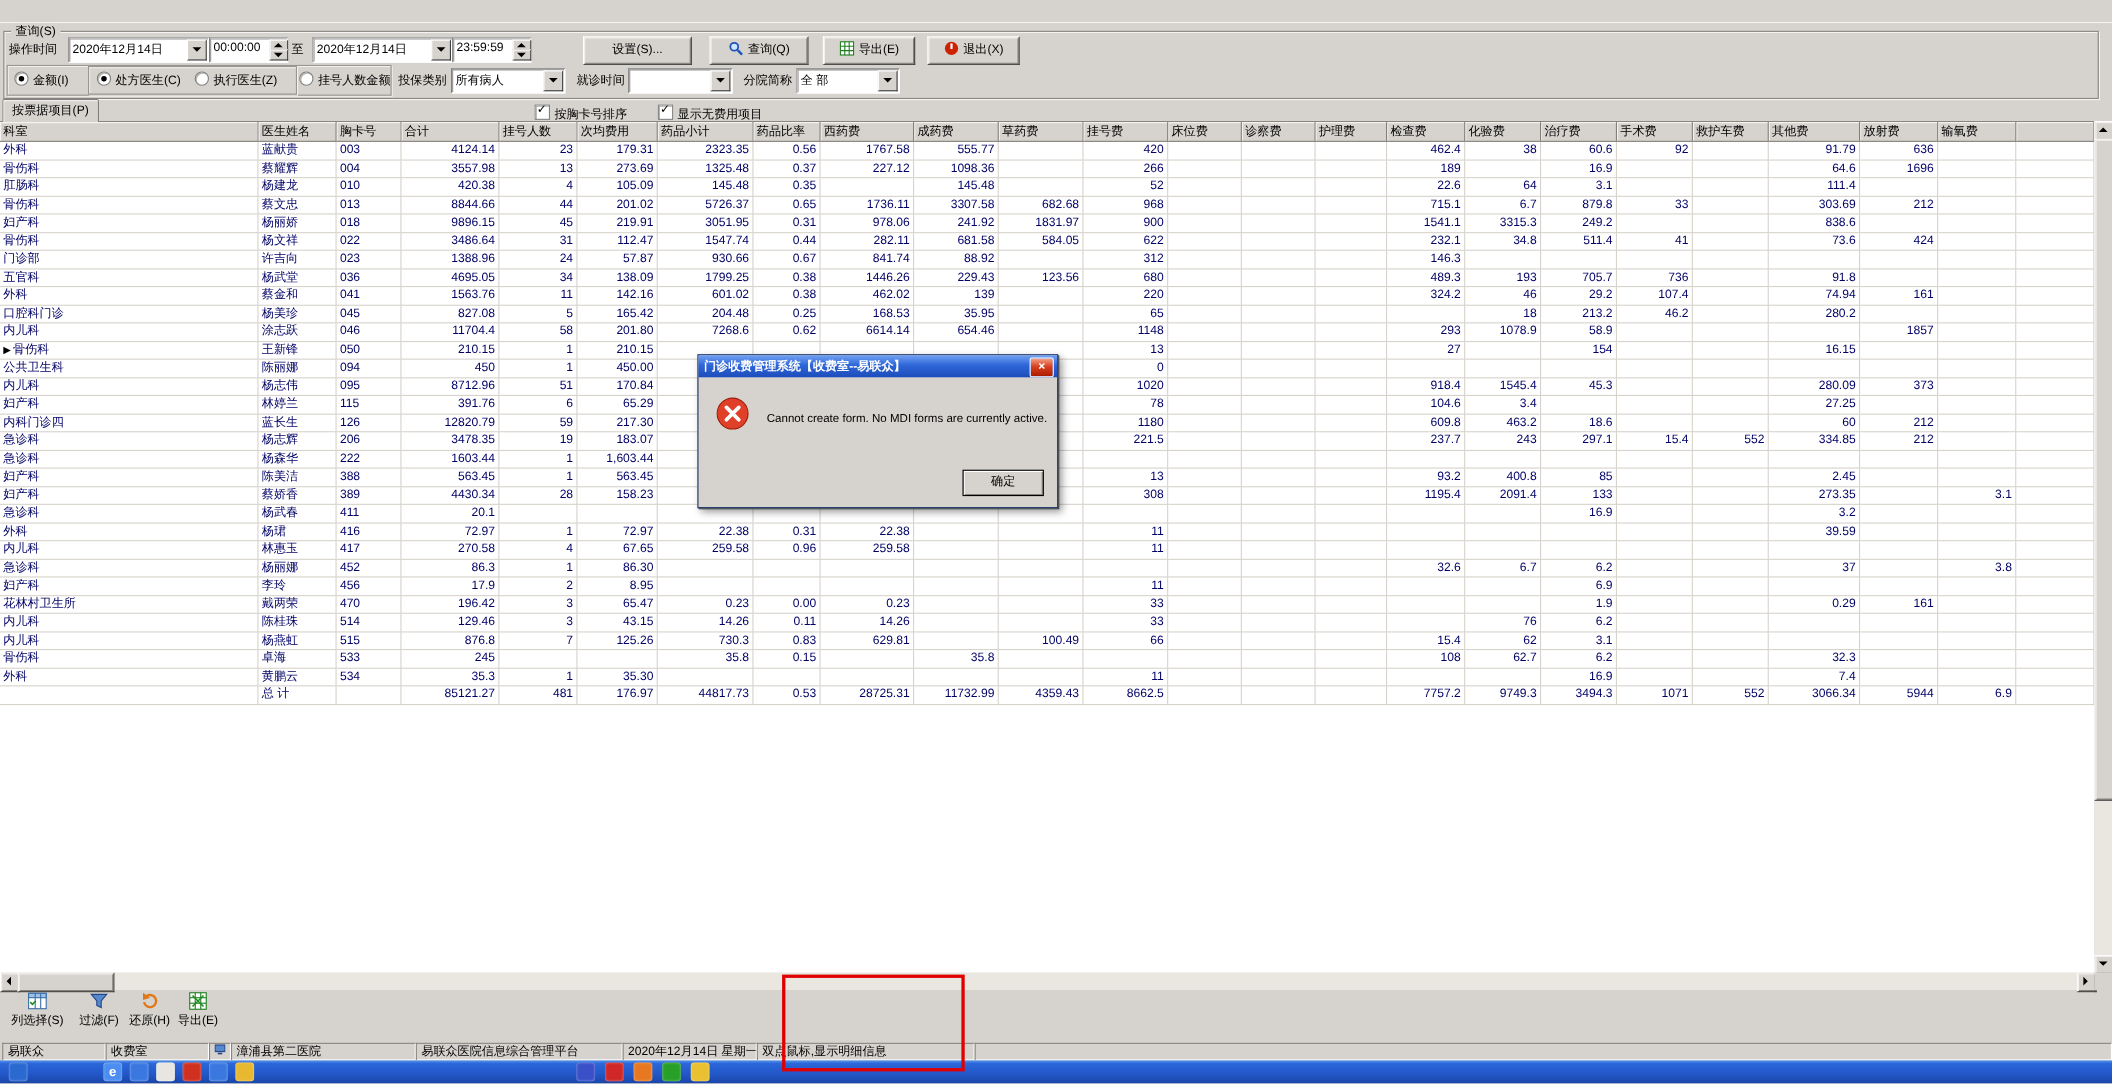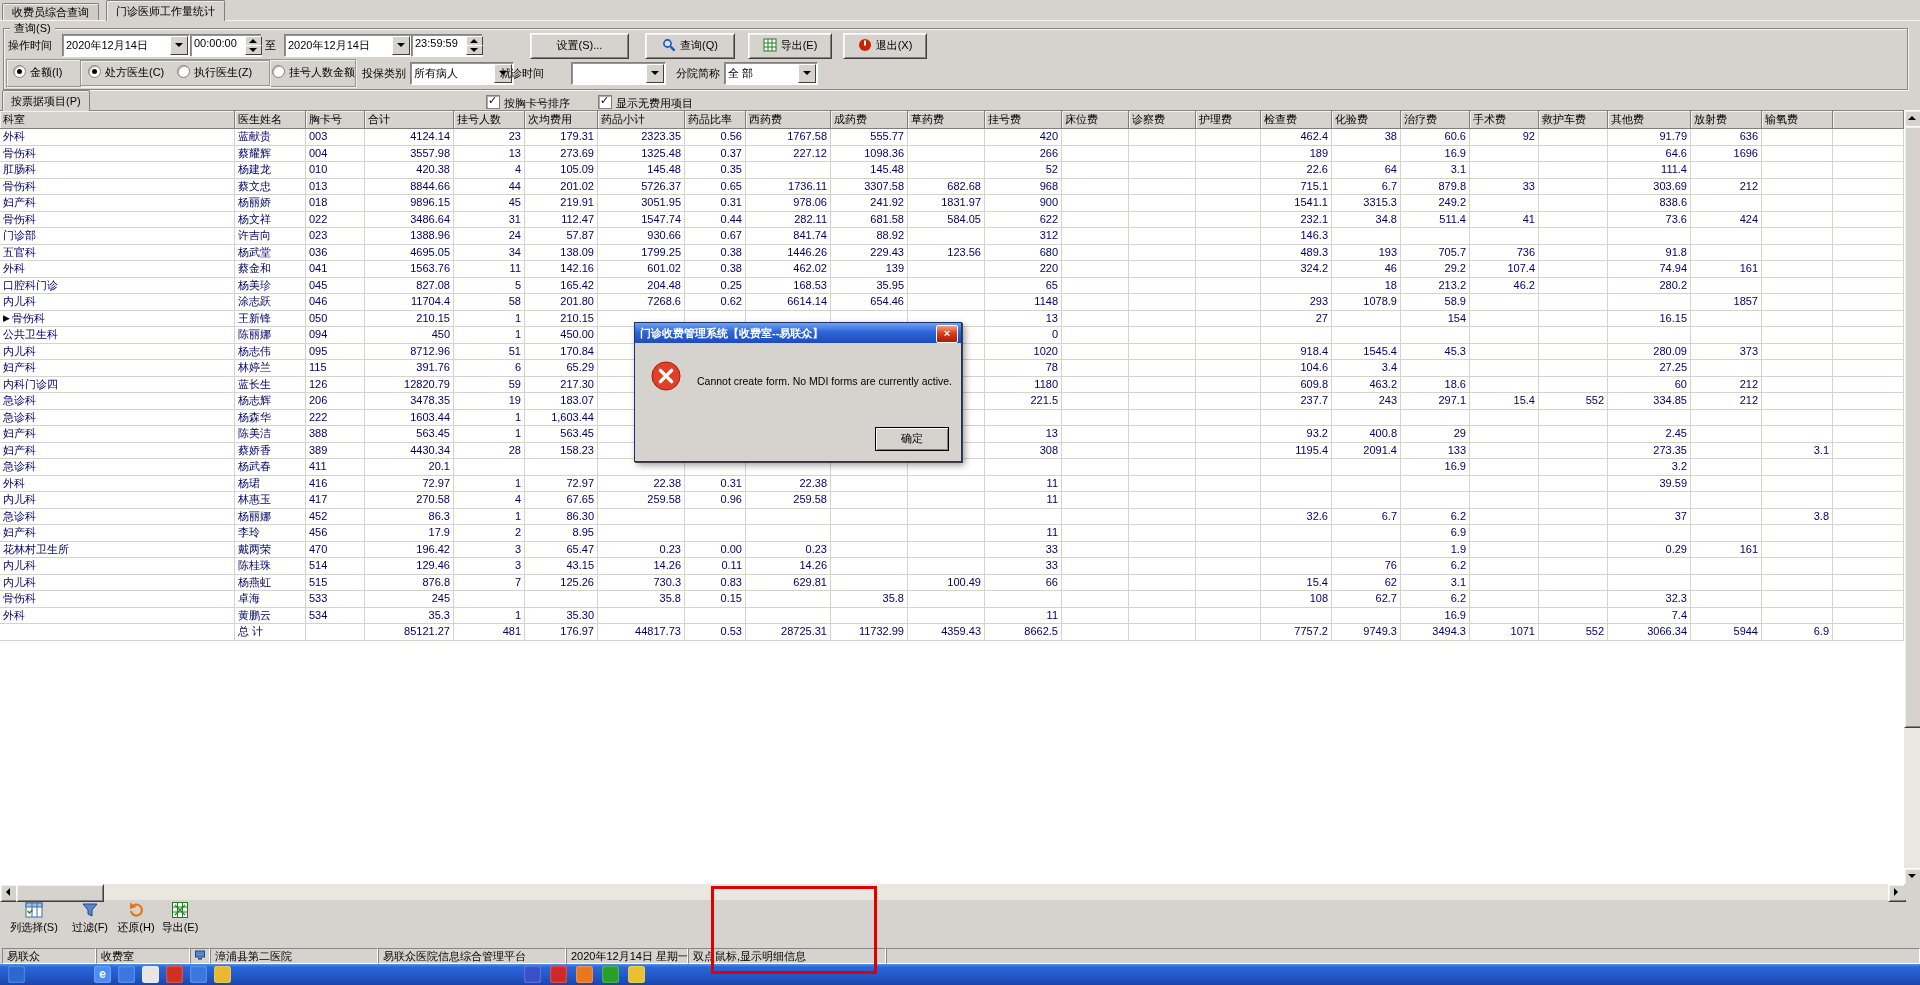--- a/index.html
+++ b/index.html
@@ -101,28 +101,20 @@
     border:1px solid #000;box-shadow:inset 1px 1px 0 #ffffff, inset -1px -1px 0 #85827c;
     text-align:center;line-height:20px;}
   
   .annotation{position:absolute;left:711px;top:886px;width:160px;height:82px;border:3px solid #e10000;z-index:80;pointer-events:none;}
 </style>
 </head>
 <body>
 
 <div class="app">
 
-  <div class="main-tabs">
-    <div class="mtab" style="left:2px;">
-      <span>收费员综合查询</span>
-    </div>
-    <div class="mtab active" style="left:106px;">
-      <span>门诊医师工作量统计</span>
-    </div>
-  </div>
   <div class="tabline"></div>
 
   <div class="querybox"></div>
   <div class="qlegend">查询(S)</div>
 
   <span class="lbl" style="left:8px;top:35px;">操作时间</span>
 
   <div class="combo sunken" style="left:62px;top:34px;width:126px;">
     <span class="txt">2020年12月14日</span>
     <span class="dropbtn">
@@ -202,21 +194,21 @@
     <span class="rdot"></span><span>挂号人数金额</span>
   </span>
 
   <span class="lbl" style="left:362px;top:63px;">投保类别</span>
   <div class="combo sunken" style="left:410px;top:62px;width:102px;">
     <span class="txt">所有病人</span>
     <span class="dropbtn">
         <i></i>
       </span>
   </div>
-  <span class="lbl" style="left:500px;top:63px;">就诊时间</span>
+  <span class="lbl" style="left:524px;top:63px;">就诊时间</span>
   <div class="combo sunken" style="left:571px;top:62px;width:93px;">
     <span class="txt"></span>
     <span class="dropbtn">
         <i></i>
       </span>
   </div>
   <span class="lbl" style="left:676px;top:63px;">分院简称</span>
   <div class="combo sunken" style="left:724px;top:62px;width:92px;">
     <span class="txt">全 部</span>
     <span class="dropbtn">
@@ -747,21 +739,21 @@
             <td class="ar"></td>
             <td class="ar"></td>
             <td class="ar"></td>
             <td class="ar"></td>
             <td class="ar">13</td>
             <td class="ar"></td>
             <td class="ar"></td>
             <td class="ar"></td>
             <td class="ar">93.2</td>
             <td class="ar">400.8</td>
-            <td class="ar">29</td>
+            <td class="ar">85</td>
             <td class="ar"></td>
             <td class="ar"></td>
             <td class="ar">2.45</td>
             <td class="ar"></td>
             <td class="ar"></td>
             <td></td>
           </tr>
           <tr>
             <td class="al">妇产科</td>
             <td class="al">蔡娇香</td>

